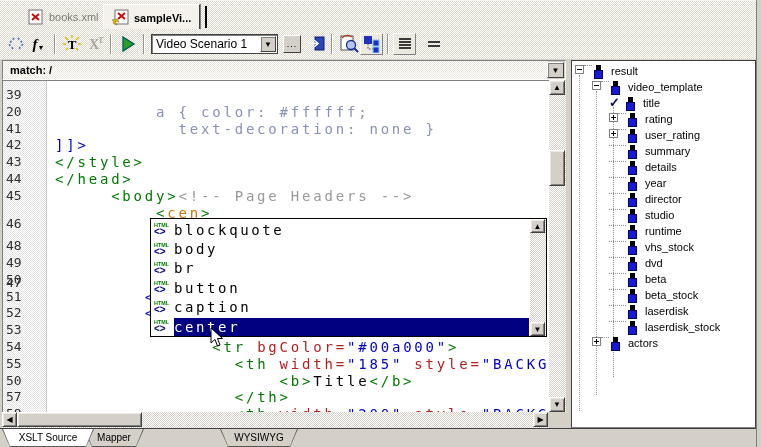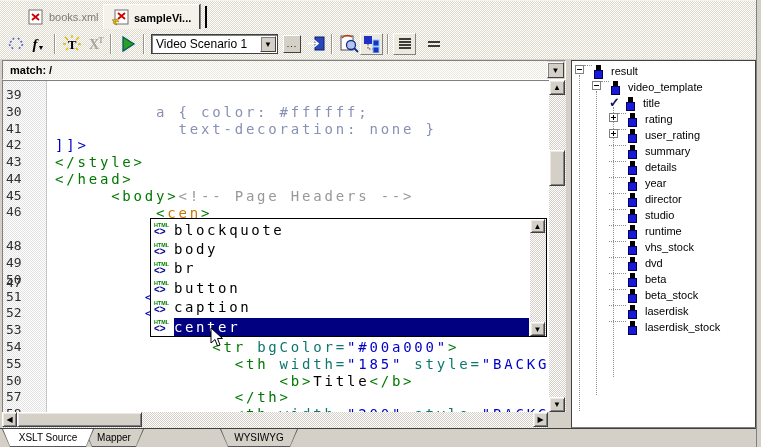--- a/index.html
+++ b/index.html
@@ -37,21 +37,21 @@
   .match-arrow { width:17px; height:16px; margin-right:1px; }
 
   
   .editor { position:absolute; left:2px; top:80px; width:547px; height:332px; background:#fff; border-left:1px solid #808080; border-top:1px solid #808080; overflow:hidden; }
   .gutter { position:absolute; left:0; top:0; width:44px; height:100%; border-right:1px solid #c8c8c8; }
   .code-font { font-family:"DejaVu Sans Mono","Liberation Mono",monospace; font-size:14px; letter-spacing:2.8px; white-space:pre; }
   .gutter .ln { position:absolute; left:3px; height:17px; color:#303030; font-family:"DejaVu Sans Mono","Liberation Mono",monospace; font-size:13px; }
   .code-area { position:absolute; left:45px; top:0; right:0; bottom:0; overflow:hidden; }
   .cl { position:absolute; left:7px; height:17px; }
   .tk-tag     { color:#007800; }
-  .tk-attr    { color:#0f766e; }
+  .tk-attr    { color:#b91c1c; }
   .tk-val     { color:#0000c8; }
   .tk-plain   { color:#000000; }
   .tk-comment { color:#989898; }
   .tk-css     { color:#8890b4; }
   .tk-partial { color:#c87800; }
 
   
   .sb-btn { position:absolute; background:#d4d0c8; border-top:1px solid #fff; border-left:1px solid #fff; border-right:1px solid #404040; border-bottom:1px solid #404040; box-shadow:inset 1px 1px 0 #ece9e2, inset -1px -1px 0 #808080; display:flex; align-items:center; justify-content:center; font-size:8px; color:#000; }
   .sb-thumb { position:absolute; background:#d4d0c8; border-top:1px solid #fff; border-left:1px solid #fff; border-right:1px solid #404040; border-bottom:1px solid #404040; box-shadow:inset 1px 1px 0 #ece9e2, inset -1px -1px 0 #808080; }
   .vscroll { position:absolute; left:549px; top:80px; width:17px; height:332px; }
@@ -198,27 +198,27 @@
   <div class="match-bar">
     <div class="match-field dither-field">
       <span>match: /</span>
     </div>
     <div class="combo-arrow match-arrow">▼</div>
   </div>
 
   <div class="editor">
     <div class="gutter dither-light" id="gutter">
         <div class="ln" style="top: 6px;">39</div>
-        <div class="ln" style="top: 22.8px;">30</div>
+        <div class="ln" style="top: 22.8px;">20</div>
         <div class="ln" style="top: 39.6px;">41</div>
         <div class="ln" style="top: 56.4px;">42</div>
         <div class="ln" style="top: 73.2px;">43</div>
         <div class="ln" style="top: 90px;">44</div>
         <div class="ln" style="top: 106.8px;">45</div>
-        <div class="ln" style="top: 124px; font-family: Liberation Mono, monospace;">46</div>
+        <div class="ln" style="top: 135px;">46</div>
         <div class="ln" style="top: 158px; margin-top: 36px;">47</div>
         <div class="ln" style="top: 157.2px;">48</div>
         <div class="ln" style="top: 174px;">49</div>
         <div class="ln" style="top: 190.8px;">50</div>
         <div class="ln" style="top: 207.6px;">51</div>
         <div class="ln" style="top: 224.4px;">52</div>
         <div class="ln" style="top: 241.2px;">53</div>
         <div class="ln" style="top: 258px;">54</div>
         <div class="ln" style="top: 274.8px;">55</div>
         <div class="ln" style="top: 291.6px;">50</div>
@@ -452,20 +452,30 @@
         </div>
         <div class="trow">
           <span style="width: 37px; flex: 0 0 auto;"></span>
           <span class="tstub" style="width: 17px;"></span>
           <span class="ticon">
             <span class="sq-black"></span>
             <span class="sq-blue"></span>
           </span>
           <span class="tlabel">laserdisk_stock</span>
         </div>
+        <div class="trow">
+          <span style="width: 20px; flex: 0 0 auto;"></span>
+          <span class="texp plus"></span>
+          <span class="tstub"></span>
+          <span class="ticon">
+            <span class="sq-black"></span>
+            <span class="sq-blue"></span>
+          </span>
+          <span class="tlabel">actors</span>
+        </div>
       </div>
   </div>
 
   <div class="bottom-strip" id="bottom-tabs">
       <div class="btab active" style="left: 2px; width: 92px; z-index: 5;">
         <div class="edge"></div>
         <div class="fill">XSLT Source</div>
       </div>
       <div class="btab" style="left: 84px; width: 60px; z-index: 3;">
         <div class="edge"></div>

